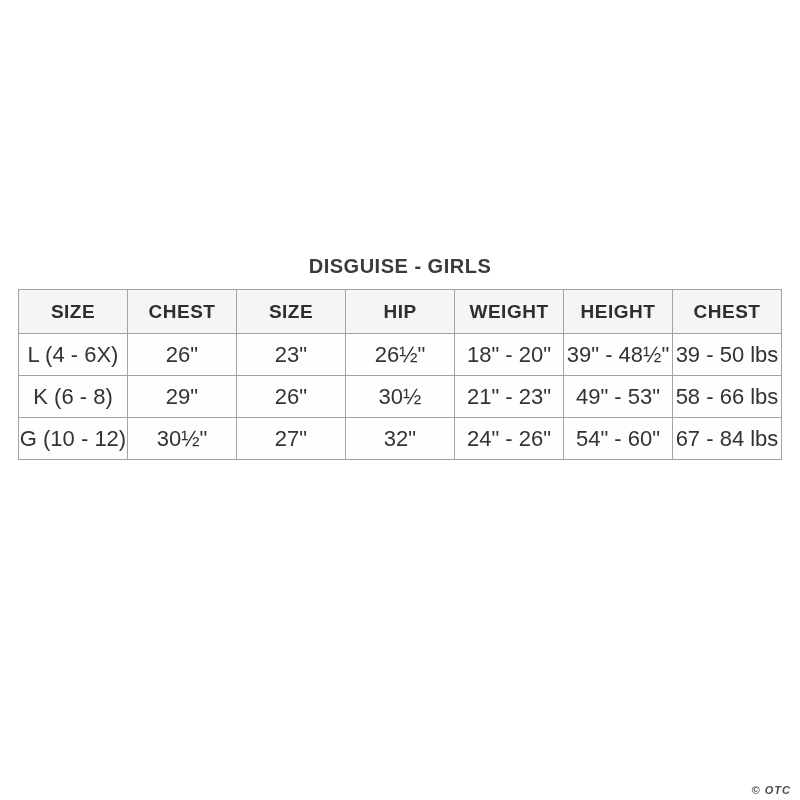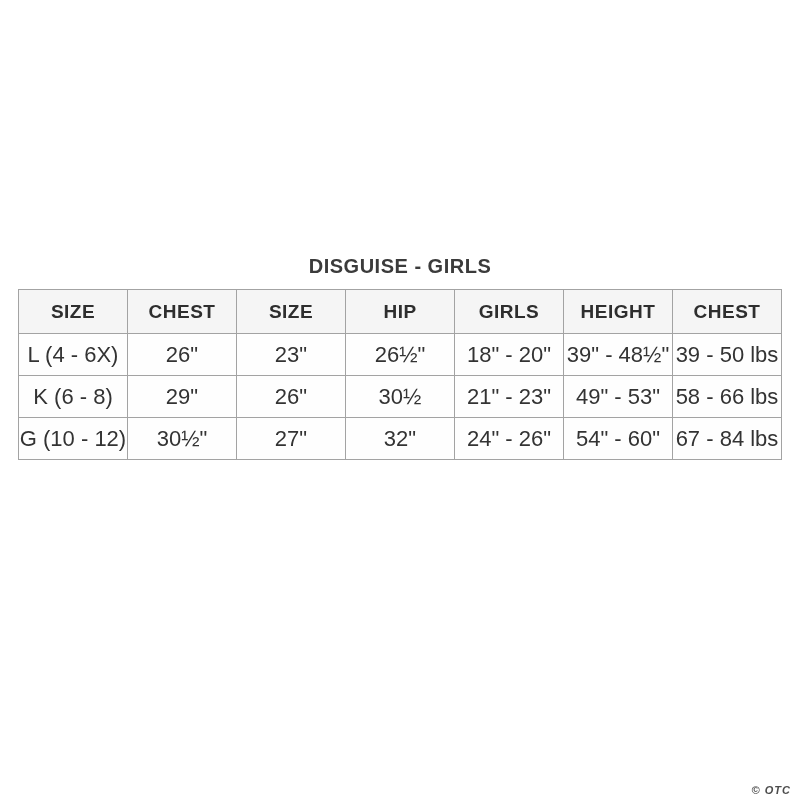--- a/index.html
+++ b/index.html
@@ -75,21 +75,21 @@
 
   <div class="chart-title">DISGUISE - GIRLS</div>
 
   <table class="size-chart">
     <thead>
       <tr>
         <th>SIZE</th>
         <th>CHEST</th>
         <th>SIZE</th>
         <th>HIP</th>
-        <th>GIRLS</th>
+        <th>WEIGHT</th>
         <th>HEIGHT</th>
         <th>CHEST</th>
       </tr>
     </thead>
     <tbody>
       <tr>
         <td>L (4 - 6X)</td>
         <td>26"</td>
         <td>23"</td>
         <td>26½"</td>

